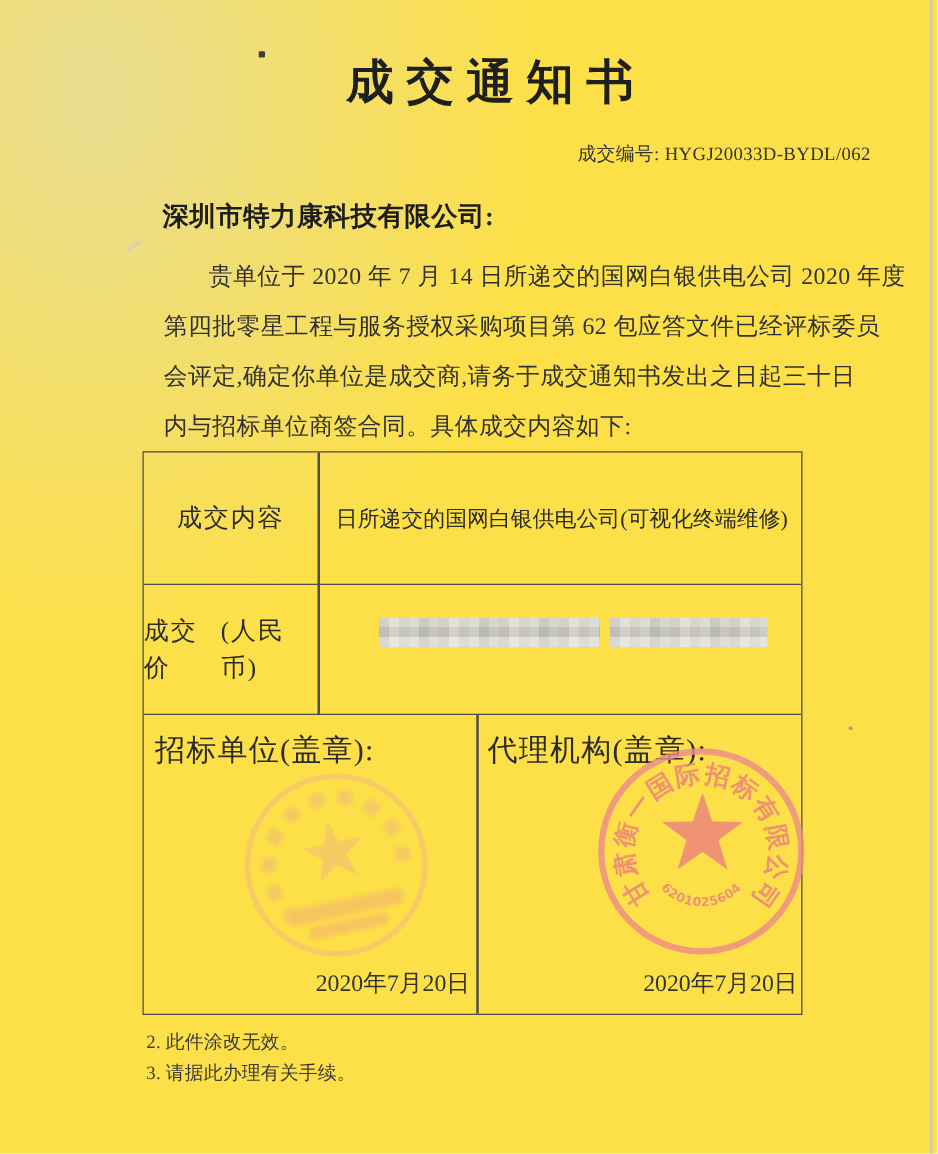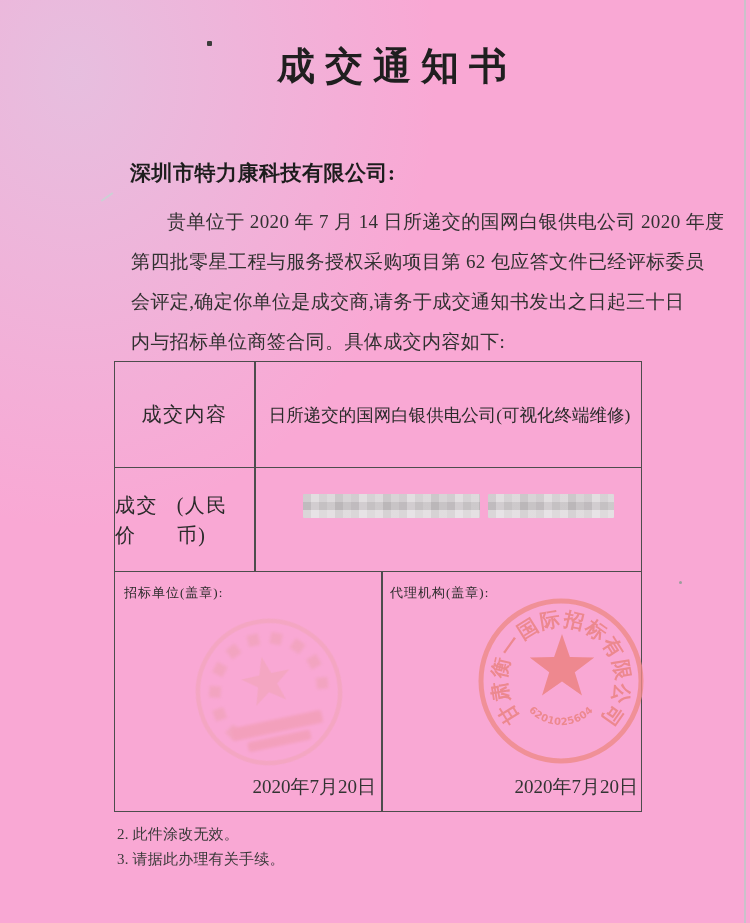--- a/index.html
+++ b/index.html
@@ -1,18 +1,18 @@
 <!DOCTYPE html>
 <html><head>
 <meta charset="utf-8">
 <style>
   html,body{margin:0;padding:0;background:#ffffff;}
   .page{
     position:relative;width:750px;height:923px;overflow:hidden;
-    background:#f9a8d4;
+    background:#fde047;
     font-family:"Liberation Serif", serif;color:#2f2f2f;
   }
   .tint{position:absolute;inset:0;
     background:radial-gradient(ellipse at 10% 8%, rgba(208,217,236,.45), rgba(255,255,255,0) 38%);
     pointer-events:none;}
   .scanline{position:absolute;left:744px;top:0;width:2px;height:100%;background:#c2c5c8;opacity:.85;}
   .speck1{position:absolute;left:207px;top:41px;width:5px;height:5px;background:#3c3c3c;border-radius:1px;}
   .speck2{position:absolute;left:679px;top:581px;width:3px;height:3px;background:#9d9d9d;border-radius:50%;}
   .scratch{position:absolute;left:100px;top:196px;width:14px;height:2px;background:#ccd0d5;transform:rotate(-35deg);}
 
@@ -35,21 +35,21 @@
   .vl.c12{left:139px;top:0;height:210px;}
   .vl.c3{left:266px;top:210px;bottom:0;}
   .cell{position:absolute;box-sizing:border-box;}
   .lbl{display:flex;align-items:center;justify-content:center;font-size:20px;letter-spacing:1.5px;color:#2b2b2b;}
   .lbl1{left:0;top:0;width:139px;height:105px;}
   .val1{left:141px;top:0;width:387px;height:105px;display:flex;align-items:center;justify-content:center;
     font-size:17.5px;color:#2b2b2b;white-space:nowrap;}
   .lbl2{left:0;top:106px;width:139px;height:103px;flex-direction:row;line-height:30px;}
   .cellBL{left:0;top:210px;width:266px;height:241px;}
   .cellBR{left:266px;top:210px;width:262px;height:241px;}
-  .cap{position:absolute;left:9px;top:12px;font-size:13px;letter-spacing:1px;color:#2b2b2b;white-space:nowrap;}
+  .cap{position:absolute;left:9px;top:12px;font-size:24px;letter-spacing:1px;color:#2b2b2b;white-space:nowrap;}
   .date{position:absolute;right:5px;bottom:13px;font-size:19px;color:#333;white-space:nowrap;text-align:center;}
 
   .px{position:absolute;height:24px;border-radius:1px;opacity:.95;
     background-image:
       repeating-linear-gradient(0deg, rgba(255,255,255,.3) 0 8px, rgba(0,0,0,.06) 8px 16px, rgba(255,255,255,.12) 16px 24px),
       repeating-linear-gradient(90deg, #c9c9c9 0 8px, #dddddd 8px 16px, #cfcfcf 16px 24px, #d8d8d8 24px 32px, #c3c3c3 32px 40px, #d2d2d2 40px 48px);}
   .px1{left:303px;top:494px;width:177px;}
   .px2{left:488px;top:494px;width:126px;}
 
   .stamps{position:absolute;left:0;top:0;width:750px;height:923px;pointer-events:none;}
@@ -63,20 +63,24 @@
 <div class="page">
 
   <div class="tint"></div>
   <div class="scanline"></div>
   <div class="speck1"></div>
   <div class="speck2"></div>
   <div class="scratch"></div>
 
   <h1 class="title">成交通知书</h1>
 
+  <div class="notice">
+    <span>成交编号:</span>
+    <span>HYGJ20033D-BYDL/062</span>
+  </div>
 
   <div class="addressee">深圳市特力康科技有限公司:</div>
 
   <div class="bodytext">
     <div class="ln indent">贵单位于 2020 年 7 月 14 日所递交的国网白银供电公司 2020 年度</div>
     <div class="ln">第四批零星工程与服务授权采购项目第 62 包应答文件已经评标委员</div>
     <div class="ln">会评定,确定你单位是成交商,请务于成交通知书发出之日起三十日</div>
     <div class="ln">内与招标单位商签合同。具体成交内容如下:</div>
   </div>
 

